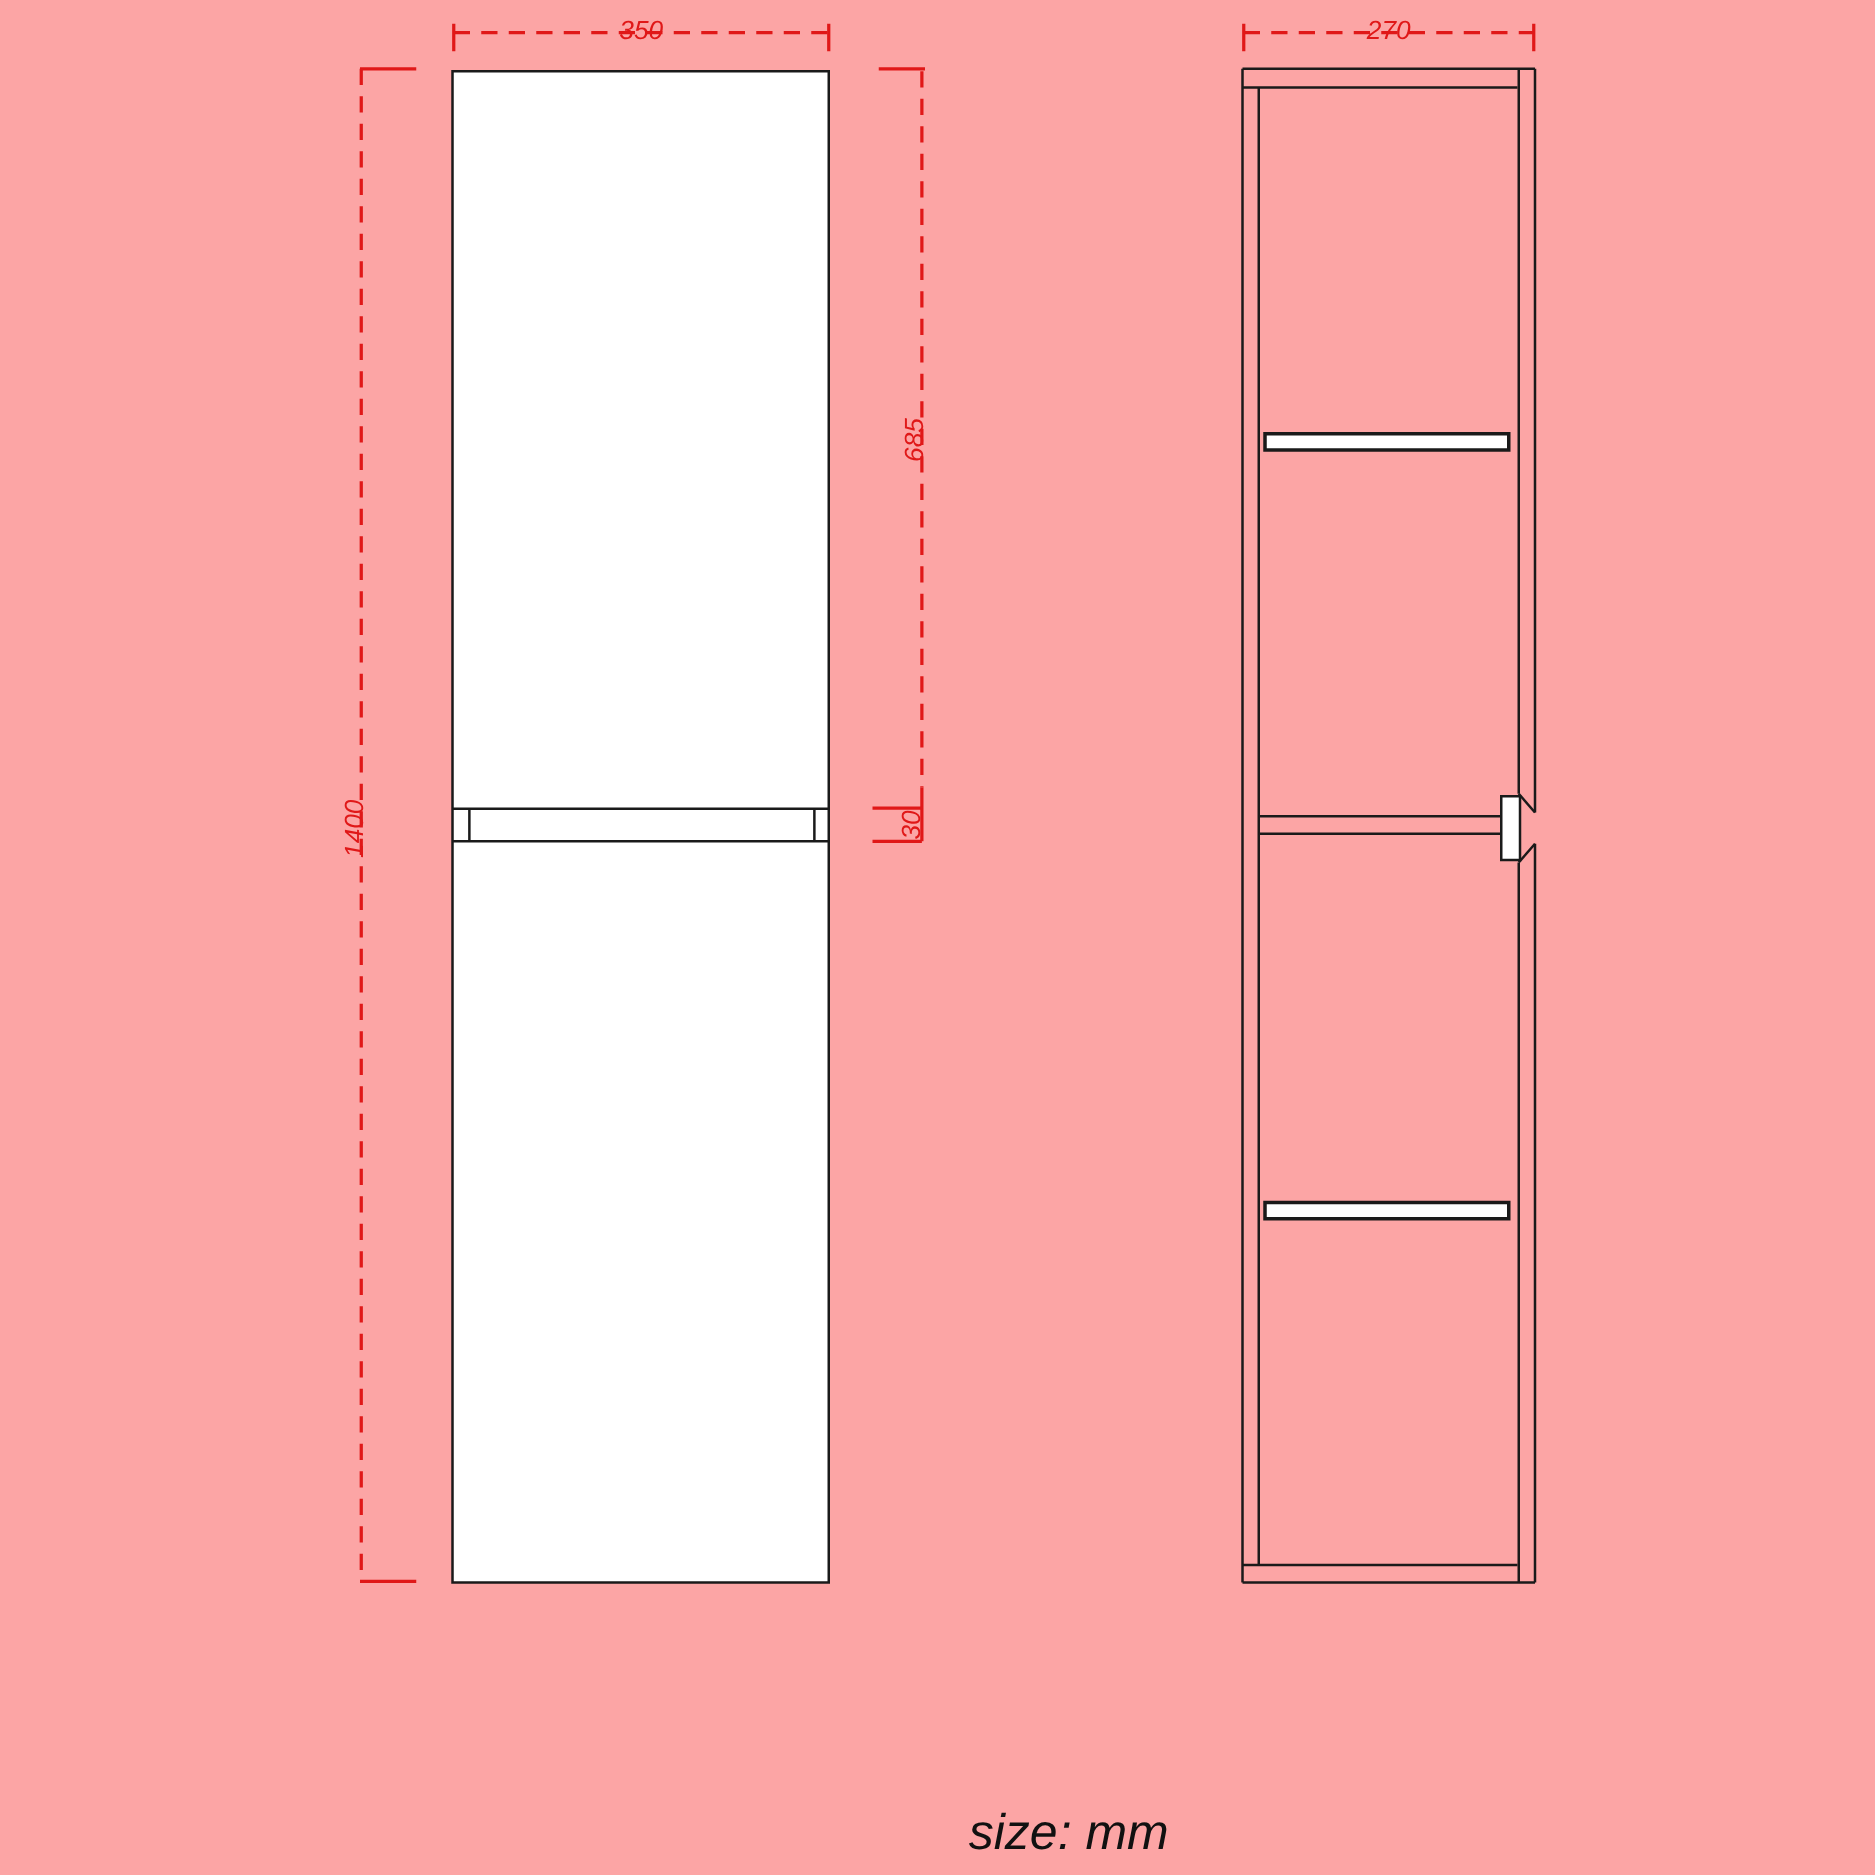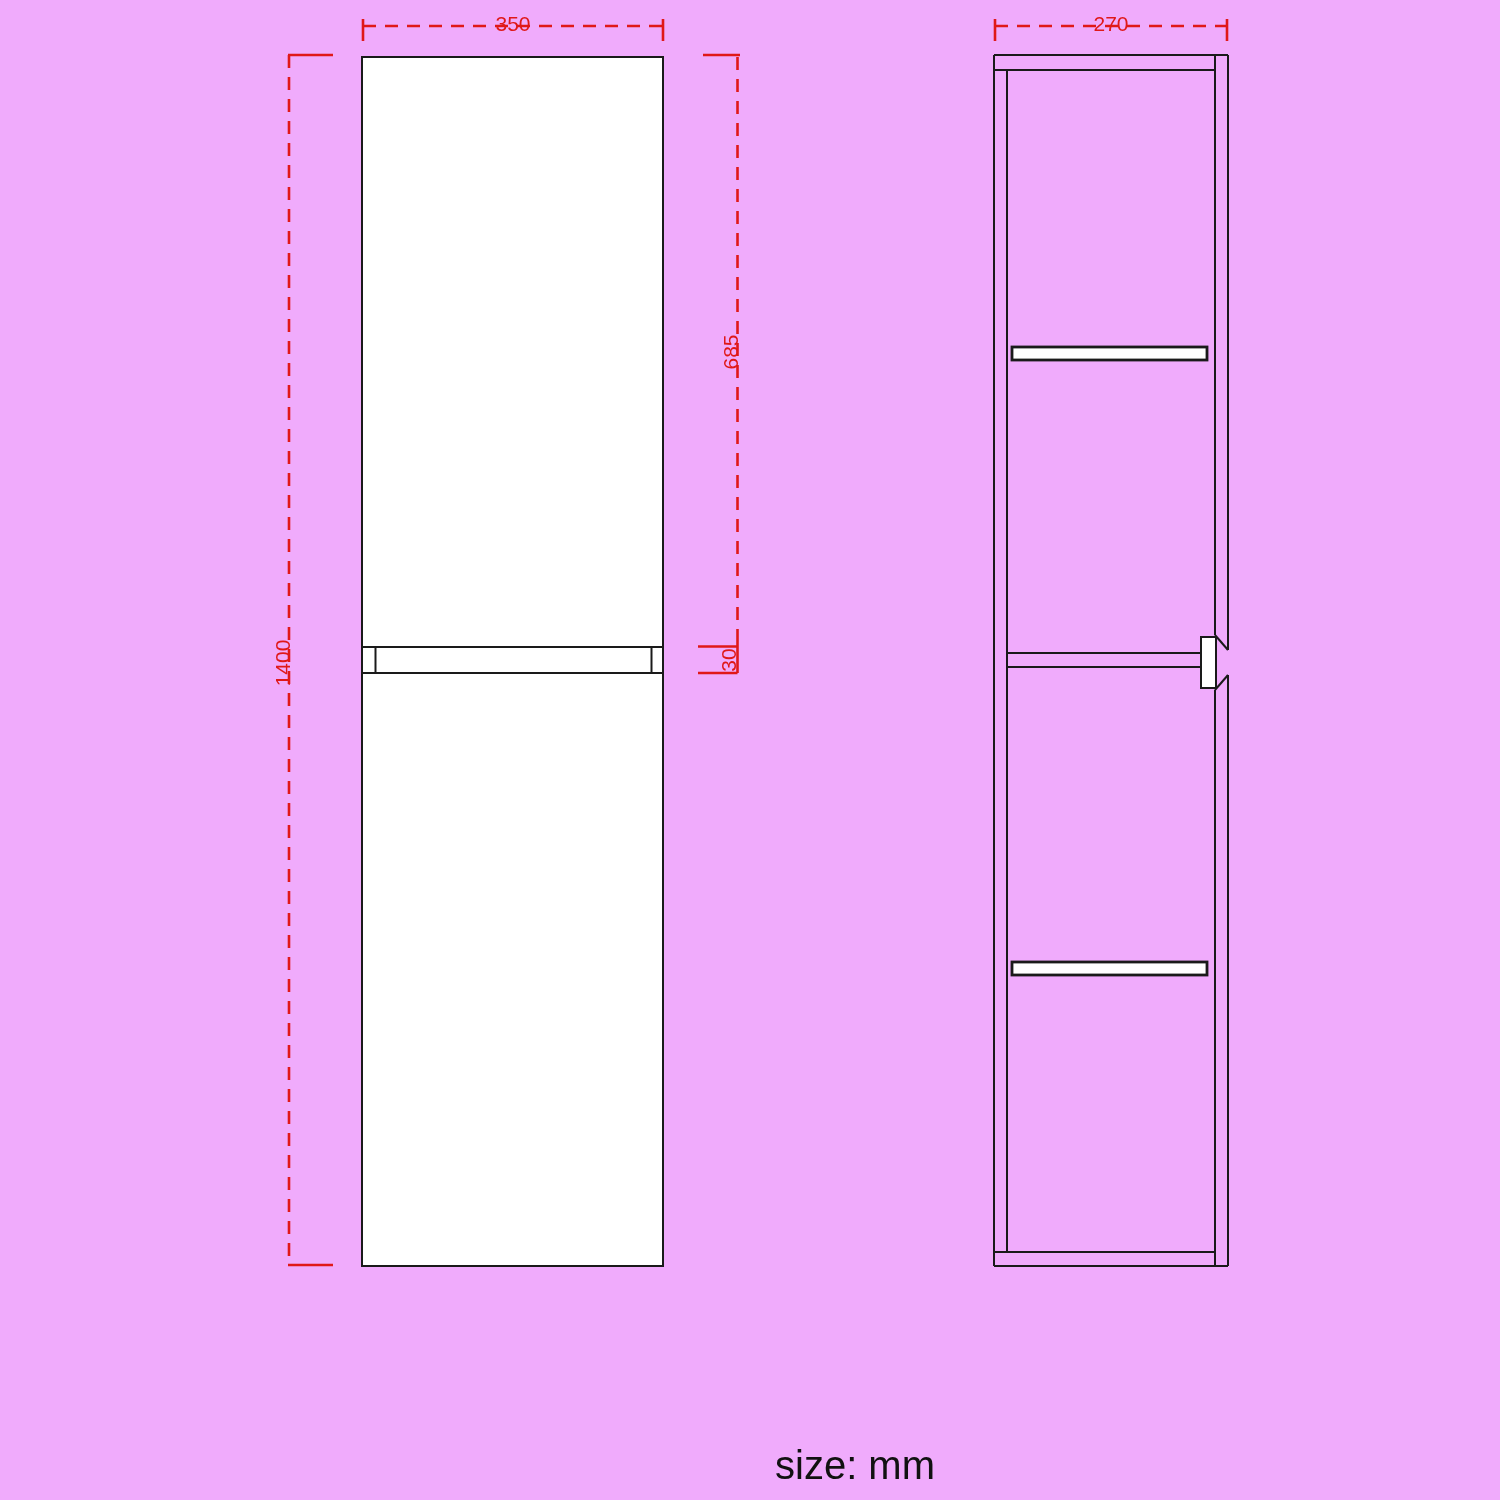--- a/index.html
+++ b/index.html
@@ -1,21 +1,22 @@
 <!DOCTYPE html>
 <html><head>
 <meta charset="utf-8">
 <style>
   html, body { margin: 0; padding: 0; background: #ffffff; }
   .canvas {
     position: relative;
     width: 1500px;
     height: 1500px;
-    background: #f0abfc;
+    background: #fca5a5;
     font-family: "Liberation Sans", sans-serif;
+    font-style: italic;
   }
   svg { display: block; }
   
   .k  { stroke: #1a1a1a; stroke-width: 2; fill: none; }
   .kf { stroke: #1a1a1a; stroke-width: 2; fill: #ffffff; }
   .ks { stroke: #1a1a1a; stroke-width: 2.8; fill: #ffffff; }
   
   .r  { stroke: #e01818; stroke-width: 2.6; fill: none; }
   .rd { stroke: #e01818; stroke-width: 2.6; fill: none; stroke-dasharray: 13 9; }
   

